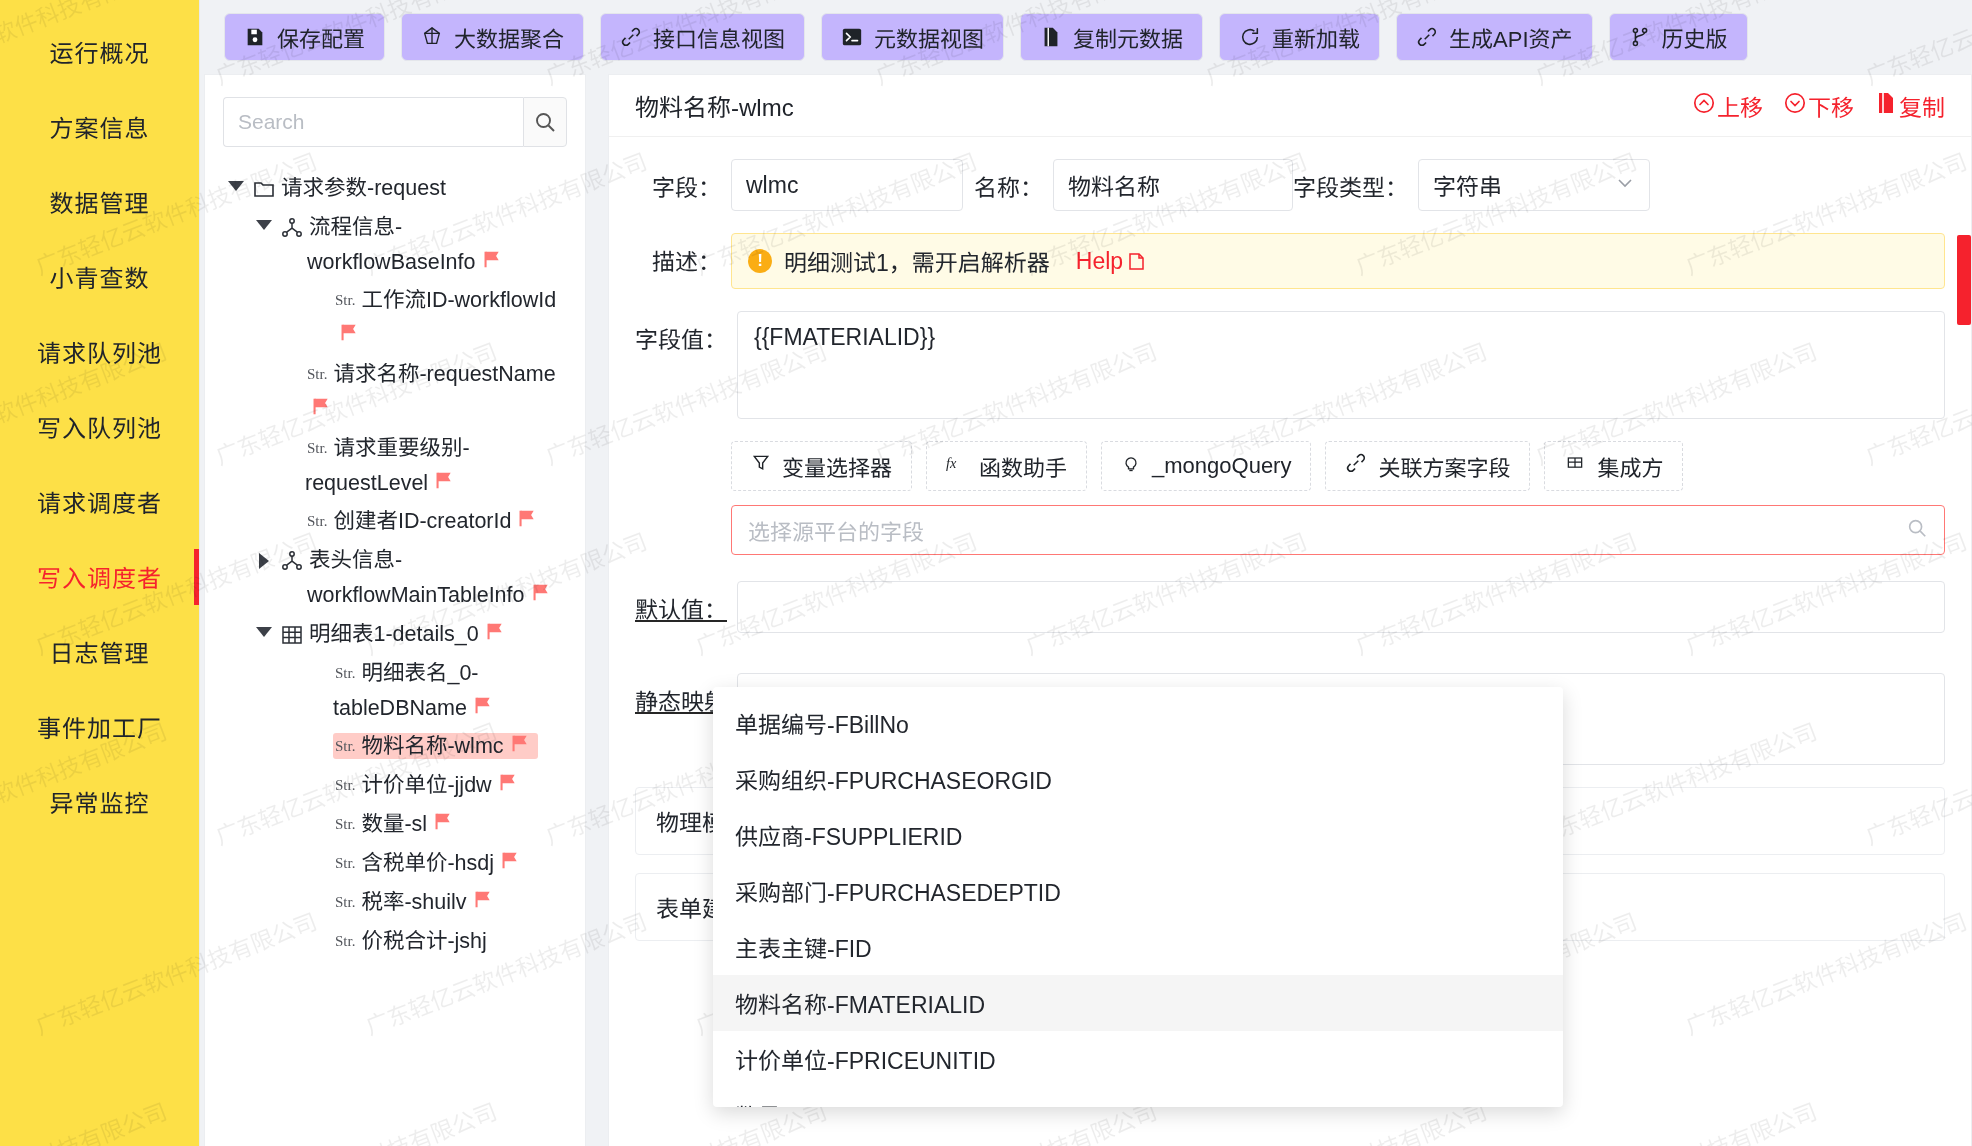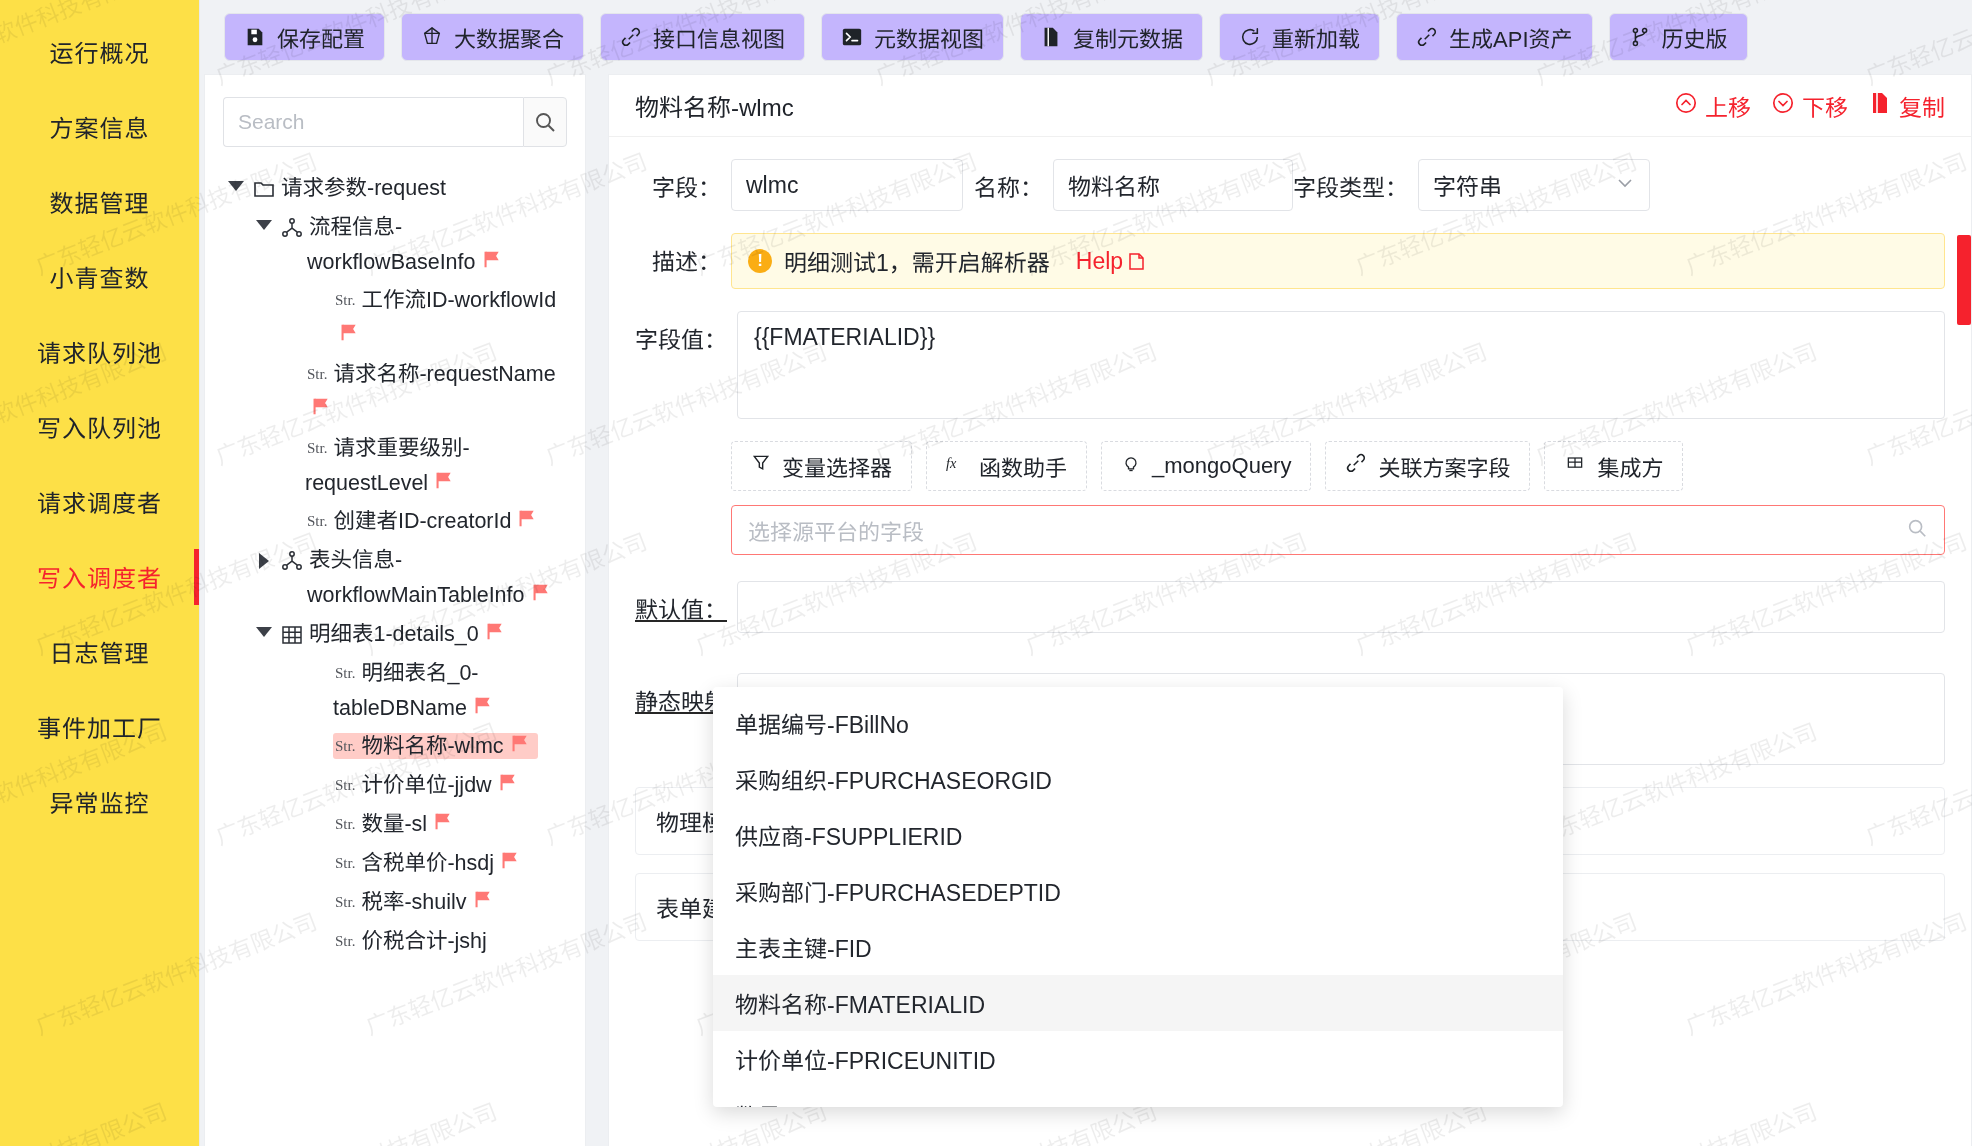--- a/index.html
+++ b/index.html
@@ -205,21 +205,21 @@
     height: 62px;
     display: flex;
     align-items: center;
     padding: 0 26px 0 26px;
     border-bottom: 1px solid #f0f0f0;
     justify-content: space-between;
   }
   .mp-title { font-size: 24px; color: #20242b; }
   .mp-actions { display: flex; gap: 20px; align-items: center; }
   .mp-act {
-    display: flex; align-items: center; gap: 7px;
+    display: flex; align-items: center; gap: 1px;
     color: #f5222d; font-size: 23px; cursor: pointer;
   }
 
   .form-area { padding: 22px 26px 0 26px; }
   .frow { display: flex; align-items: flex-start; margin-bottom: 22px; }
   .flabel {
     font-size: 23px;
     color: #22262d;
     min-width: 96px;
     text-align: right;

